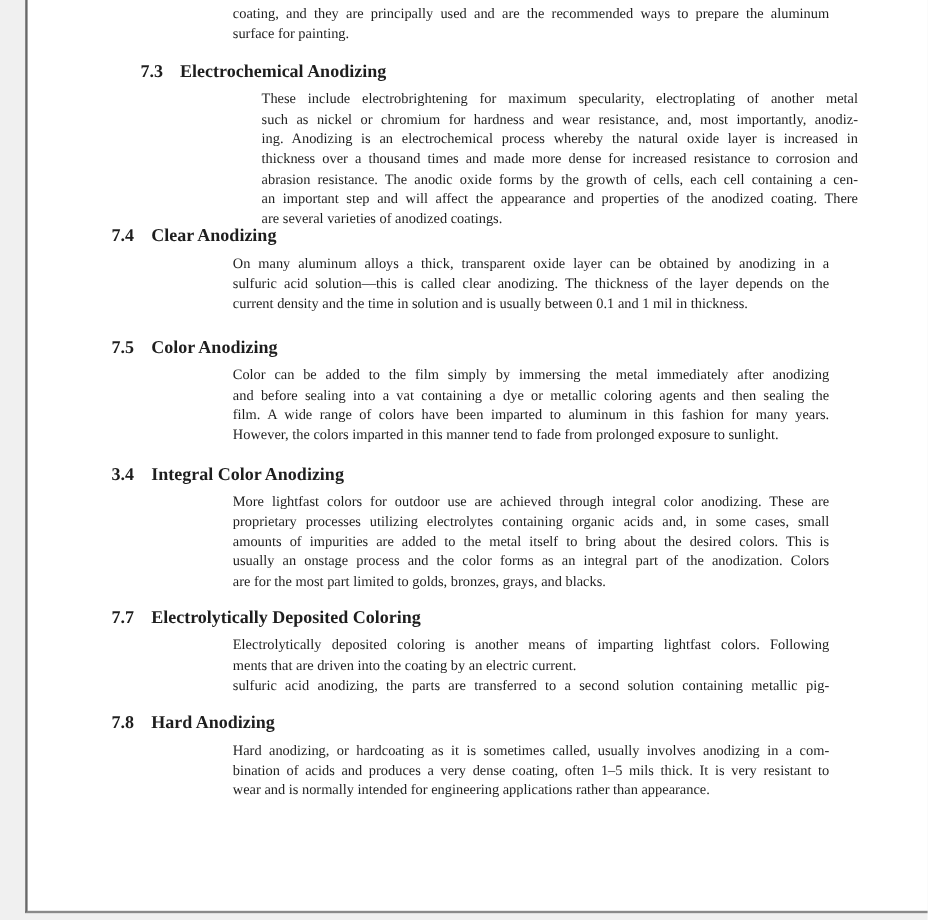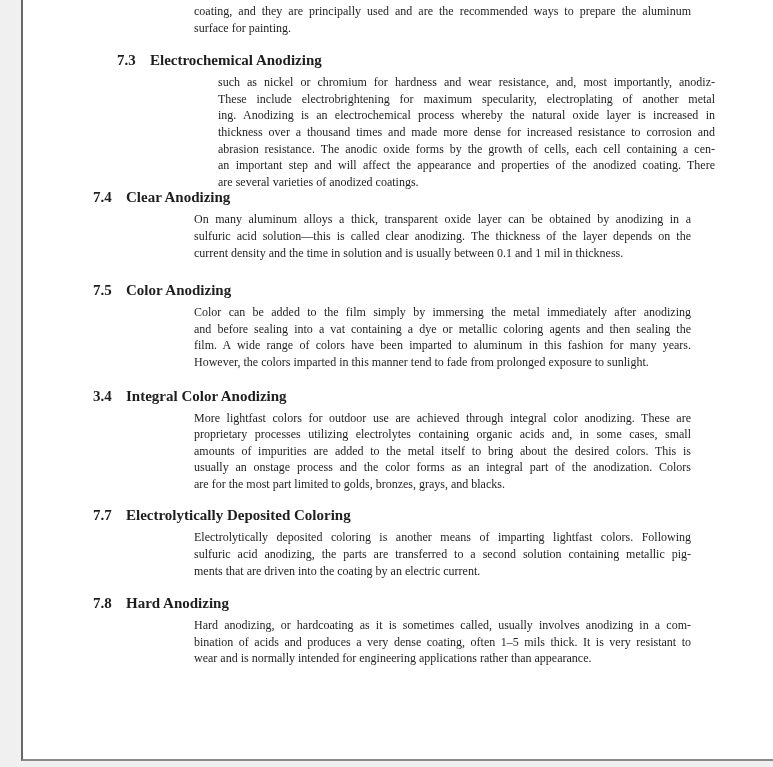--- a/index.html
+++ b/index.html
@@ -55,22 +55,22 @@
         <div class="line">coating, and they are principally used and are the recommended ways to prepare the aluminum</div>
         <div class="line last">surface for painting.</div>
       </div>
     <div id="sections">
         <section class="sec1">
           <h2 class="heading">
             <span class="num">7.3</span>
             <span class="title">Electrochemical Anodizing</span>
           </h2>
           <div class="para">
+            <div class="line">These include electrobrightening for maximum specularity, electroplating of another metal</div>
             <div class="line">such as nickel or chromium for hardness and wear resistance, and, most importantly, anodiz-</div>
-            <div class="line">These include electrobrightening for maximum specularity, electroplating of another metal</div>
             <div class="line">ing. Anodizing is an electrochemical process whereby the natural oxide layer is increased in</div>
             <div class="line">thickness over a thousand times and made more dense for increased resistance to corrosion and</div>
             <div class="line">abrasion resistance. The anodic oxide forms by the growth of cells, each cell containing a cen-</div>
             <div class="line">an important step and will affect the appearance and properties of the anodized coating. There</div>
             <div class="line last">are several varieties of anodized coatings.</div>
           </div>
         </section>
         <section class="sec2">
           <h2 class="heading">
             <span class="num">7.4</span>
@@ -107,22 +107,22 @@
             <div class="line last">are for the most part limited to golds, bronzes, grays, and blacks.</div>
           </div>
         </section>
         <section class="sec5">
           <h2 class="heading">
             <span class="num">7.7</span>
             <span class="title">Electrolytically Deposited Coloring</span>
           </h2>
           <div class="para">
             <div class="line">Electrolytically deposited coloring is another means of imparting lightfast colors. Following</div>
+            <div class="line last">ments that are driven into the coating by an electric current.</div>
             <div class="line">sulfuric acid anodizing, the parts are transferred to a second solution containing metallic pig-</div>
-            <div class="line last">ments that are driven into the coating by an electric current.</div>
           </div>
         </section>
         <section class="sec6">
           <h2 class="heading">
             <span class="num">7.8</span>
             <span class="title">Hard Anodizing</span>
           </h2>
           <div class="para">
             <div class="line">Hard anodizing, or hardcoating as it is sometimes called, usually involves anodizing in a com-</div>
             <div class="line">bination of acids and produces a very dense coating, often 1–5 mils thick. It is very resistant to</div>

